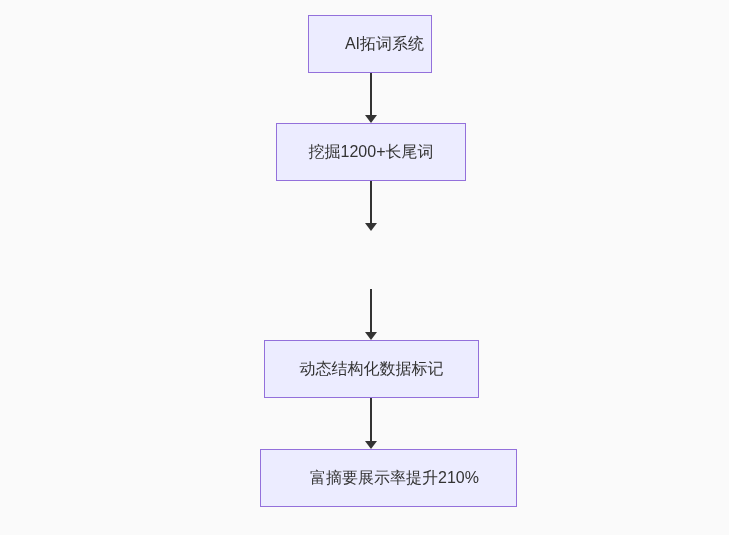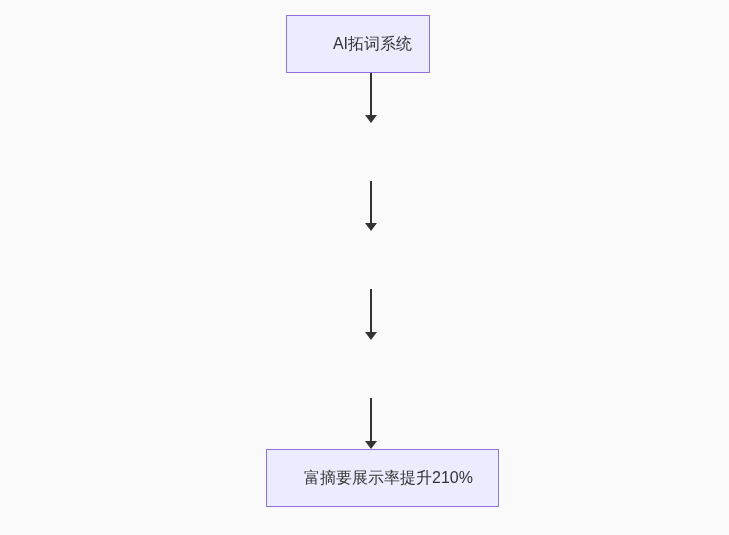--- a/index.html
+++ b/index.html
@@ -61,44 +61,50 @@
     border-left: 6px solid transparent;
     border-right: 6px solid transparent;
     border-top: 8px solid var(--arrow);
   }
 </style>
 </head>
 <body>
 
 <div class="canvas">
 
-  <div class="node" style="left:286px; top:15px; width:144px; height:58px;padding-left:29px;">
+  <div class="node" style="left:308px; top:15px; width:124px; height:58px;padding-left:29px;">
     <span class="node-label">AI拓词系统</span>
   </div>
 
   <div class="arrow" style="left:365px; top:73px; height:50px;">
     <div class="arrow-line" style="height:42px;"></div>
     <div class="arrow-head"></div>
   </div>
 
+  <div class="node" style="left:276px; top:123px; width:190px; height:58px;">
+    <span class="node-label">挖掘1200+长尾词</span>
+  </div>
 
   <div class="arrow" style="left:365px; top:181px; height:50px;">
     <div class="arrow-line" style="height:42px;"></div>
     <div class="arrow-head"></div>
   </div>
 
 
   <div class="arrow" style="left:365px; top:289px; height:51px;">
     <div class="arrow-line" style="height:43px;"></div>
     <div class="arrow-head"></div>
   </div>
 
+  <div class="node" style="left:264px; top:340px; width:215px; height:58px;">
+    <span class="node-label">动态结构化数据标记</span>
+  </div>
 
   <div class="arrow" style="left:365px; top:398px; height:51px;">
     <div class="arrow-line" style="height:43px;"></div>
     <div class="arrow-head"></div>
   </div>
 
-  <div class="node" style="left:266px; top:449px; width:233px; height:58px;padding-left:12px;">
+  <div class="node" style="left:260px; top:449px; width:257px; height:58px;padding-left:12px;">
     <span class="node-label">富摘要展示率提升210%</span>
   </div>
 
 </div>
 
 </body></html>

